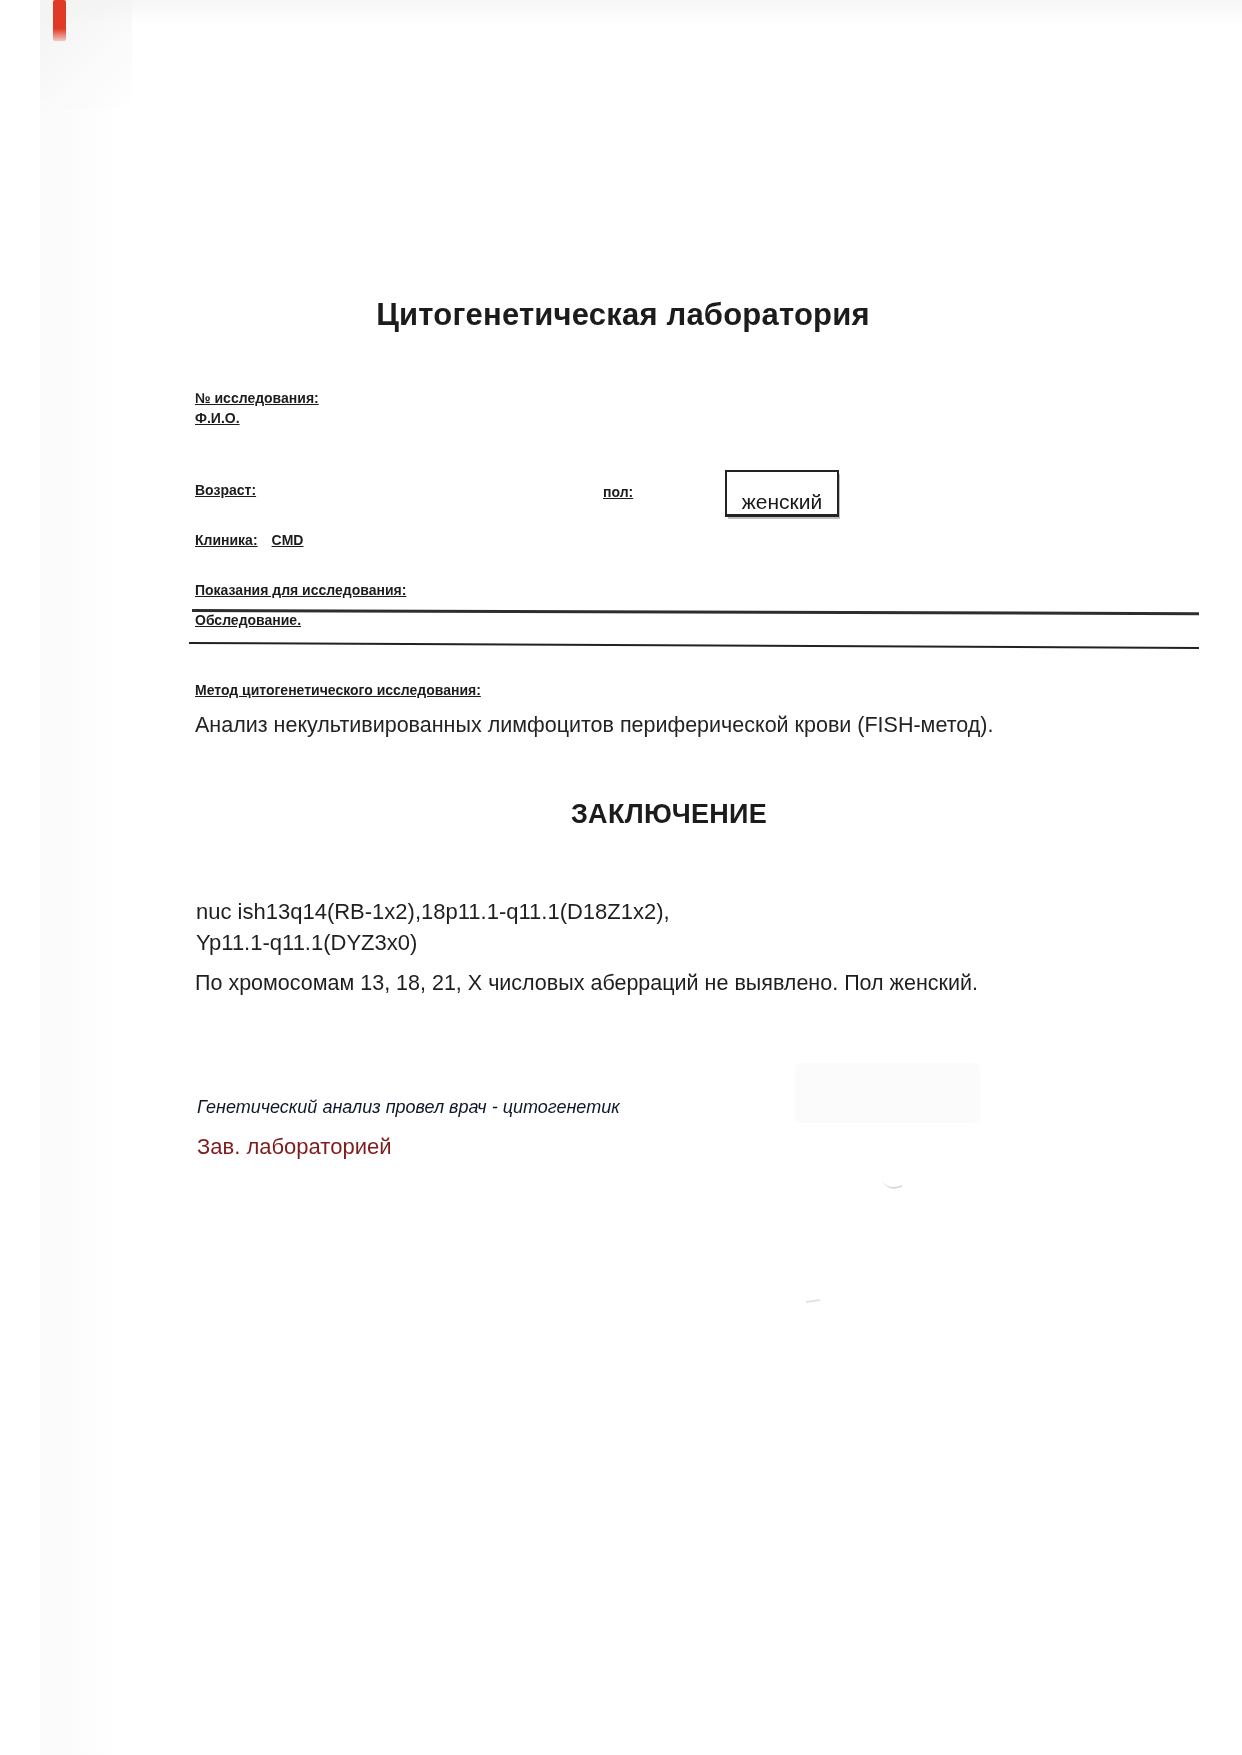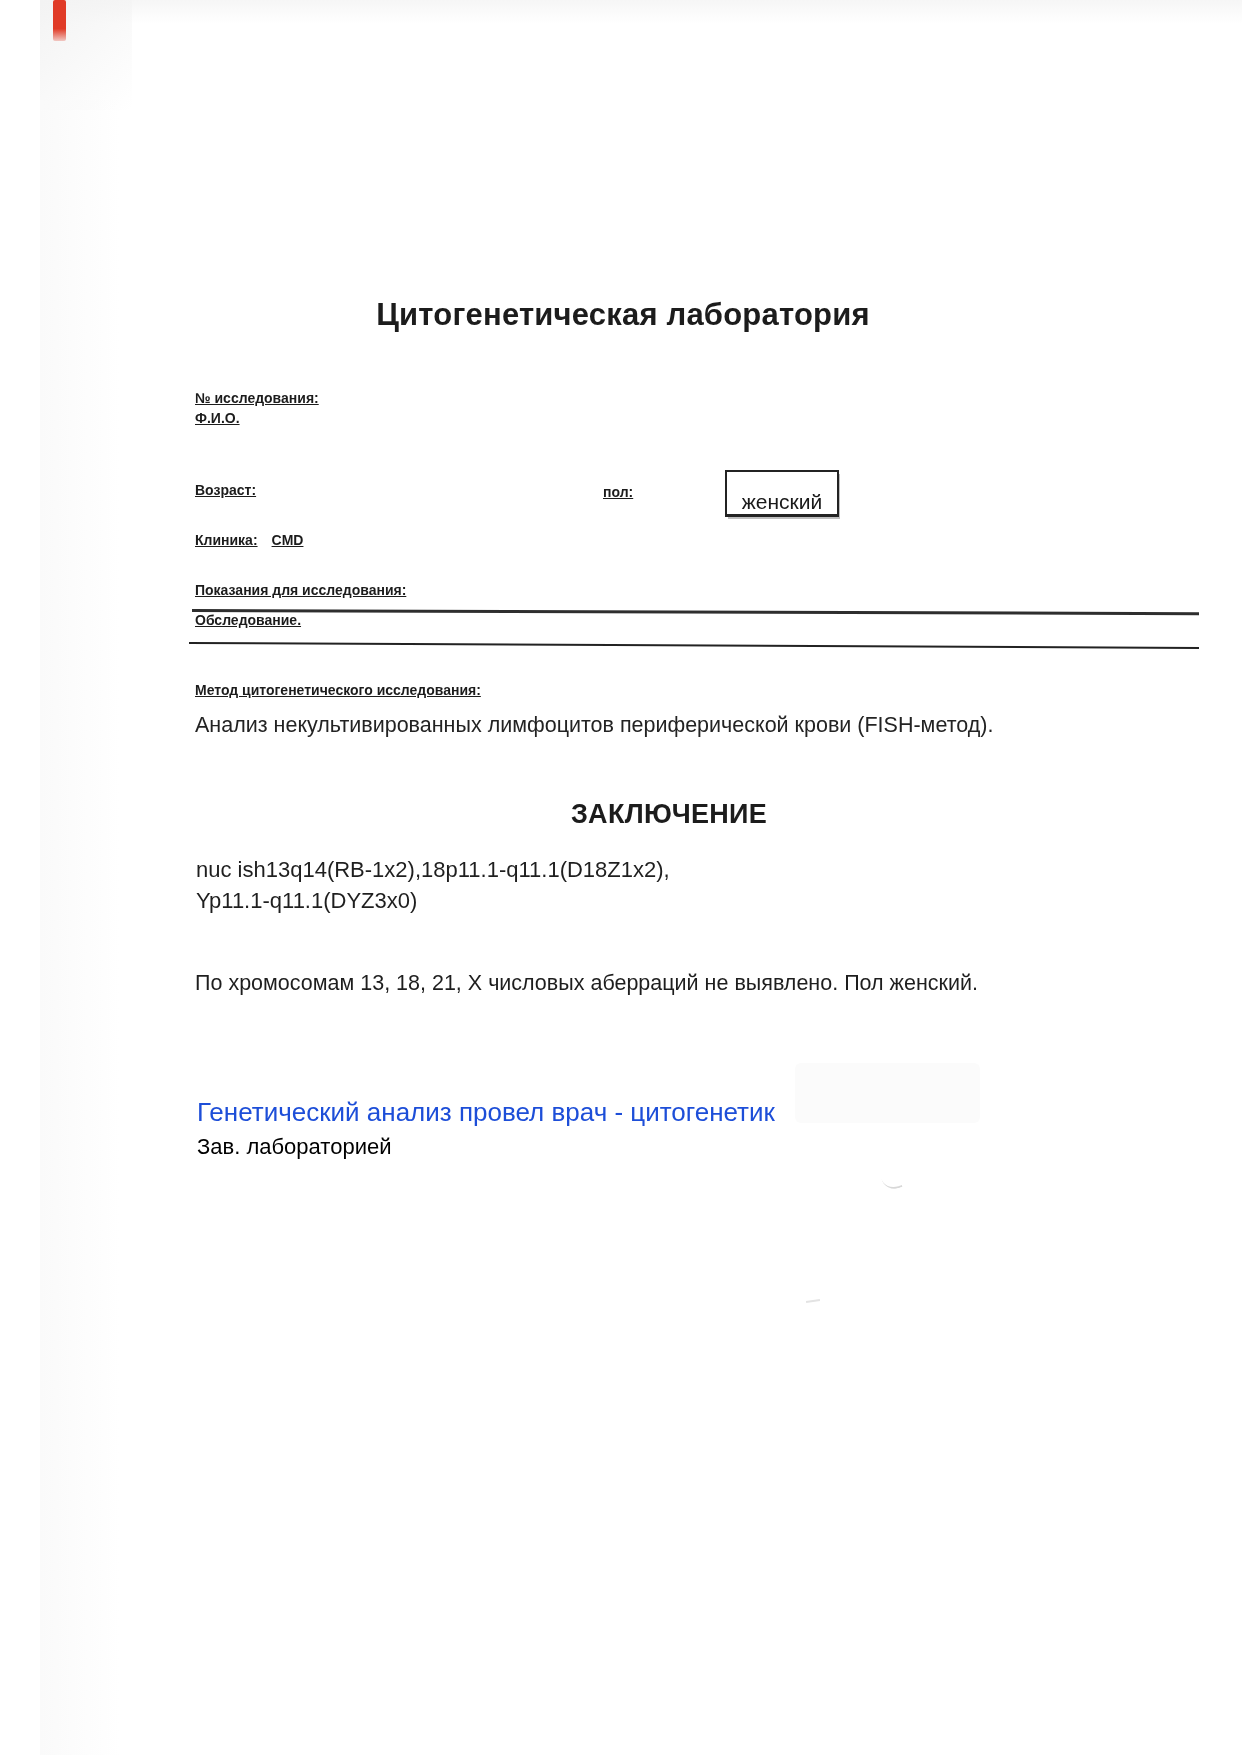--- a/index.html
+++ b/index.html
@@ -51,24 +51,24 @@
   .rule{position:absolute;background:var(--rule);transform-origin:left center;}
   .rule-1{left:152px;top:609px;width:1007px;height:3px;transform:rotate(0.18deg);}
   .rule-2{left:149px;top:642px;width:1010px;height:2px;transform:rotate(0.28deg);background:#222;}
   .method-label{position:absolute;left:155px;top:682px;}
   .method-result{position:absolute;left:155px;top:713px;font-size:21.5px;color:#232323;}
   .conclusion-heading{
     position:absolute;left:0;right:0;top:799px;text-align:center;
     transform:translateX(28px);
     font-size:27px;font-weight:bold;letter-spacing:0.3px;
   }
-  .karyotype{position:absolute;left:156px;top:854px;font-size:22px;line-height:31px;color:#1f1f1f;}
+  .karyotype{position:absolute;left:156px;top:896px;font-size:22px;line-height:31px;color:#1f1f1f;}
   .summary{position:absolute;left:155px;top:971px;font-size:21.5px;color:#1e1e1e;white-space:nowrap;}
-  .sig-doctor{position:absolute;left:157px;top:1097px;font-size:26px;color:#1d4ed8;}
-  .sig-head{position:absolute;left:157px;top:1134px;font-size:22px;color:#000000;}
+  .sig-doctor{position:absolute;left:157px;top:1097px;font-size:18px;color:#0f172a;font-style:italic;}
+  .sig-head{position:absolute;left:157px;top:1134px;font-size:22px;color:#7f1d1d;}
   
   .curve-artifact{
     position:absolute;left:843px;top:1176px;width:18px;height:14px;
     border-bottom:2px solid #cfcfcf;border-radius:0 0 0 16px;
     transform:rotate(-18deg);opacity:0.8;
   }
   .tick-artifact{
     position:absolute;left:766px;top:1300px;width:14px;height:2px;
     background:#e3e3e3;transform:rotate(-8deg);
   }

